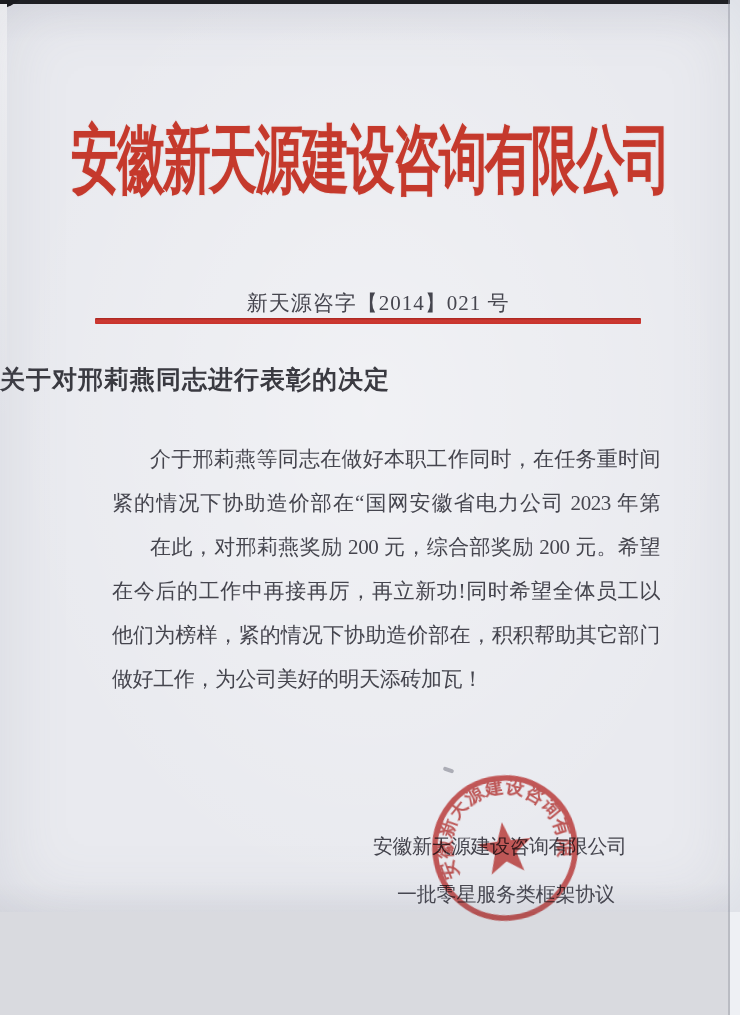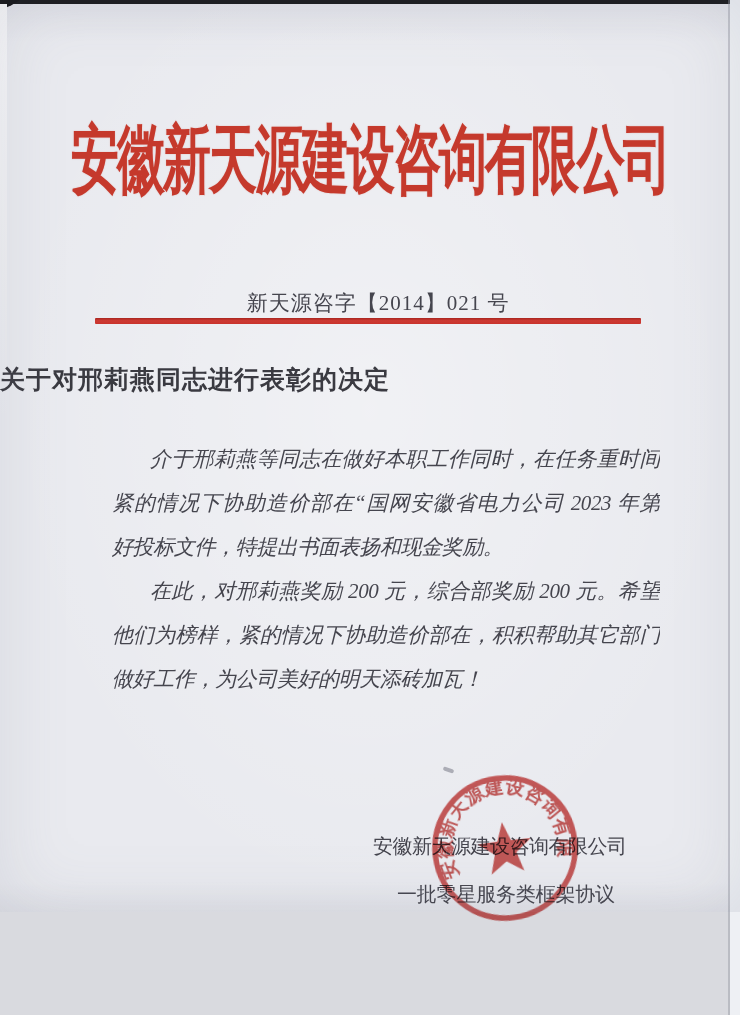--- a/index.html
+++ b/index.html
@@ -55,21 +55,21 @@
     text-align:left;font-family:"Liberation Sans", sans-serif;
     font-size:25px;font-weight:bold;letter-spacing:1px;
   }
 
   
   .body-text{
     position:absolute;left:112px;top:437px;width:548px;
     font-size:21px;letter-spacing:-0.4px;line-height:44px;
   }
   .body-line{width:548px;height:44px;overflow:hidden;
-    text-align:justify;text-align-last:justify;font-style:italic;}
+    text-align:justify;text-align-last:justify;}
   .body-line.first{text-indent:38px;}
   .body-line.last{text-align:left;text-align-last:left;}
 
   
   .signature{
     position:absolute;left:373px;top:833px;
     font-size:20px;letter-spacing:-0.5px;white-space:nowrap;
   }
   .signature-date{
     position:absolute;left:397px;top:881px;
@@ -101,22 +101,22 @@
 
   <div class="doc-number" id="doc-number" style="color: rgb(69, 69, 78); padding-left: 8px;">新天源咨字【2014】021 号</div>
 
   <div class="red-rule"></div>
 
   <h2 class="doc-title" id="doc-title" style="color: rgb(58, 58, 65);">关于对邢莉燕同志进行表彰的决定</h2>
 
   <div class="body-text" id="body-ink" style="color: rgb(69, 69, 78);">
     <div class="body-line first">介于邢莉燕等同志在做好本职工作同时，在任务重时间</div>
     <div class="body-line">紧的情况下协助造价部在“国网安徽省电力公司 2023 年第</div>
-    <div class="body-line last">好投标文件，特提出书面表扬和现金奖励。</div>
     <div class="body-line first">在此，对邢莉燕奖励 200 元，综合部奖励 200 元。希望</div>
+    <div class="body-line">在今后的工作中再接再厉，再立新功!同时希望全体员工以</div>
     <div class="body-line">他们为榜样，紧的情况下协助造价部在，积积帮助其它部门</div>
     <div class="body-line last">做好工作，为公司美好的明天添砖加瓦！</div>
   </div>
 
   <div class="signature" id="sig-company" style="color: rgb(69, 69, 78);">安徽新天源建设咨询有限公司</div>
   <div class="signature-date" id="sig-date" style="color: rgb(69, 69, 78);">一批零星服务类框架协议</div>
 
   <svg class="seal" viewBox="0 0 150 152">
     <defs>
       <path id="sealArc" d="M 26.1 97.8 A 54 54 0 1 1 123.9 97.8" fill="none"></path>

